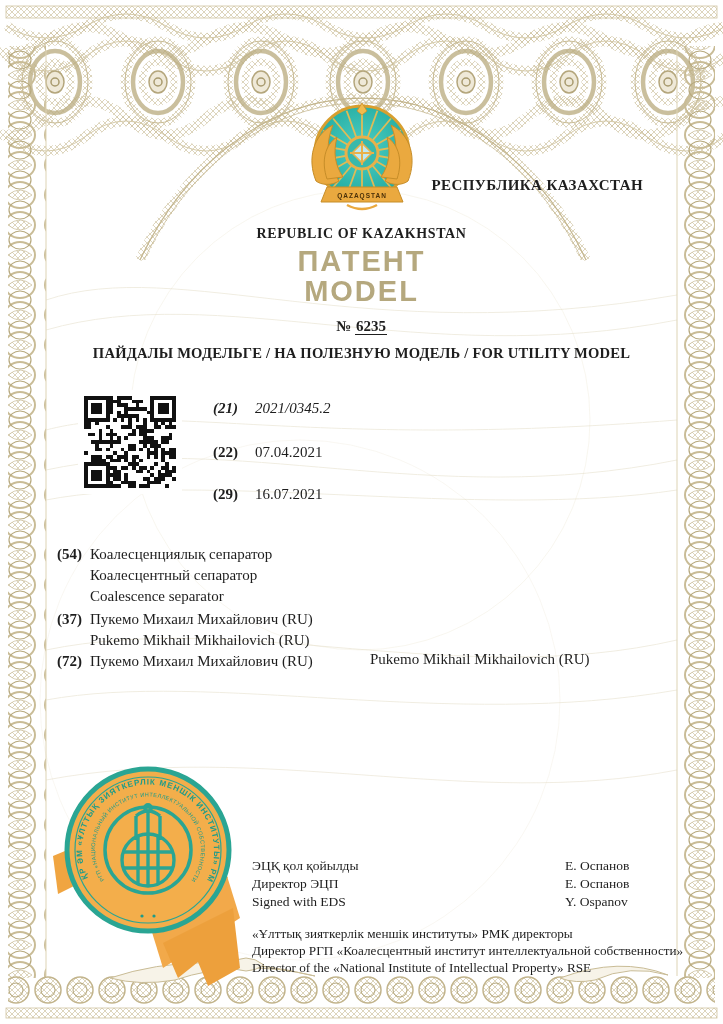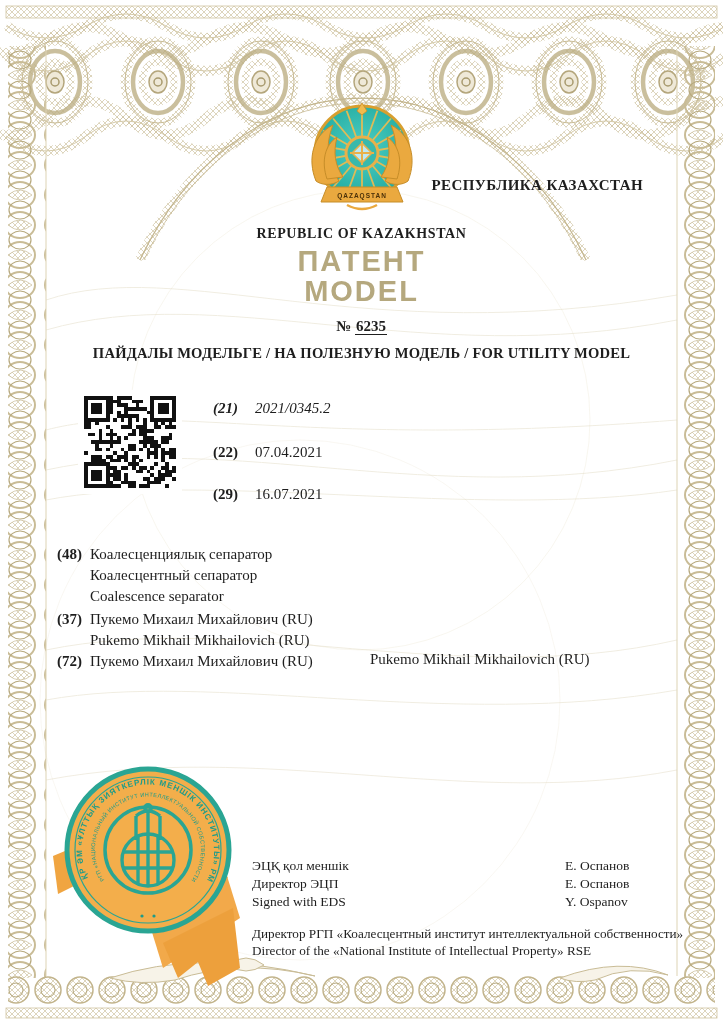--- a/index.html
+++ b/index.html
@@ -507,21 +507,21 @@
     <span class="code">(21)</span><span class="val">2021/0345.2</span>
   </div>
   <div class="abs field-row fr22">
     <span class="code">(22)</span><span class="val">07.04.2021</span>
   </div>
   <div class="abs field-row fr45">
     <span class="code">(29)</span><span class="val">16.07.2021</span>
   </div>
 
   <div class="abs field-block fb54">
-    <span class="code">(48)</span>
+    <span class="code">(54)</span>
     <span>
       <div>Коалесценциялық сепаратор</div>
       <div>Коалесцентный сепаратор</div>
       <div>Coalescence separator</div>
     </span>
   </div>
 
   <div class="abs field-block fb73">
     <span class="code">(37)</span>
     <span>
@@ -567,28 +567,29 @@
       <circle cx="100" cy="60" r="3.2"></circle>
       <line x1="76" y1="104" x2="124" y2="104"></line>
       <line x1="76" y1="120" x2="124" y2="120"></line>
       <line x1="90" y1="88" x2="90" y2="136"></line>
       <line x1="100" y1="86" x2="100" y2="138"></line>
       <line x1="110" y1="88" x2="110" y2="136"></line>
     </g>
   </svg>
 
   <div class="abs sig-labels">
-    <div>ЭЦҚ қол меншік</div>
+    <div>ЭЦҚ қол қойылды</div>
     <div>Директор ЭЦП</div>
     <div>Signed with EDS</div>
   </div>
   <div class="abs sig-names">
     <div>Е. Оспанов</div>
     <div>Е. Оспанов</div>
     <div>Y. Ospanov</div>
   </div>
 
   <div class="abs director">
+    <div>«Ұлттық зияткерлік меншік институты» РМК директоры</div>
     <div>Директор РГП «Коалесцентный институт интеллектуальной собственности»</div>
     <div>Director of the «National Institute of Intellectual Property» RSE</div>
   </div>
 
 </div>
 
 </body></html>

